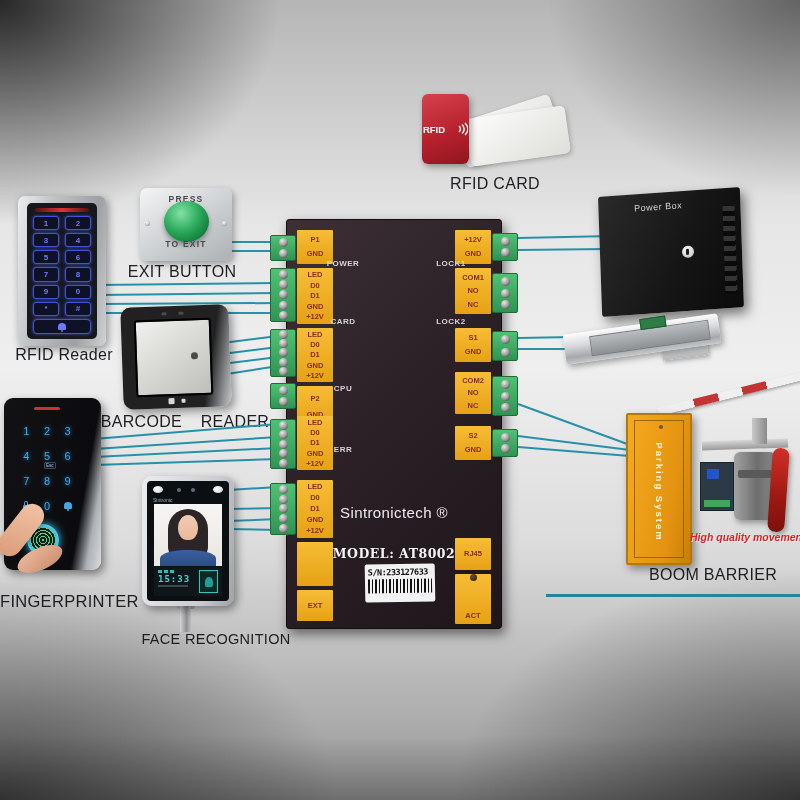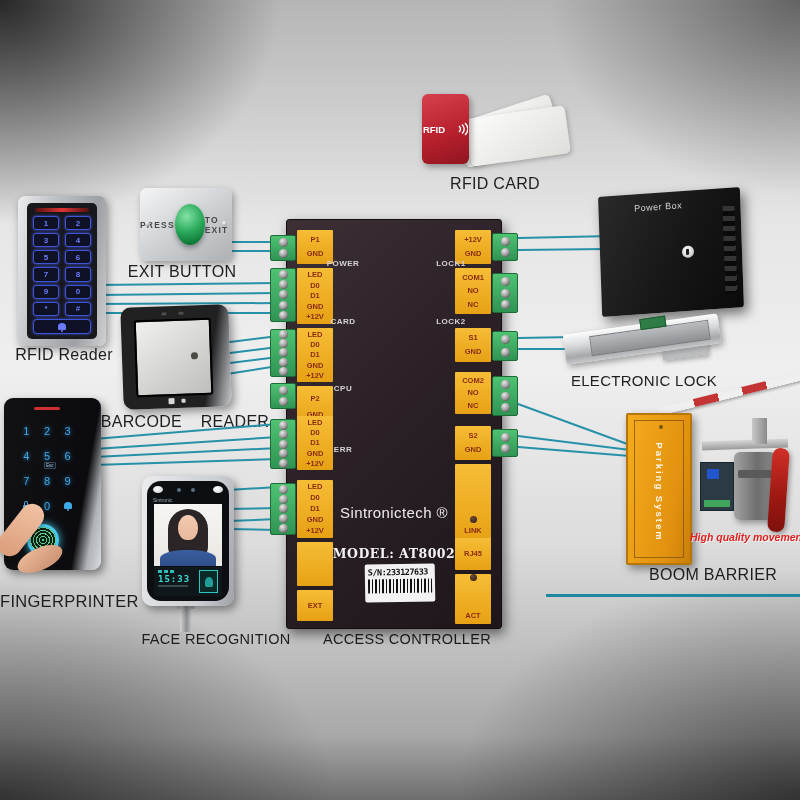--- a/index.html
+++ b/index.html
@@ -26,21 +26,21 @@
   .key{background:#0f1226;border:1px solid #4054d8;border-radius:3px;color:#6b7bff;font-size:8px;font-weight:bold;
     display:flex;align-items:center;justify-content:center;box-shadow:0 0 3px rgba(70,90,240,.85);}
   .bellkey{margin-top:3px;height:13px;border:1px solid #4054d8;border-radius:4px;display:flex;align-items:center;justify-content:center;
     box-shadow:0 0 3px rgba(70,90,240,.85);background:#0f1226;}
   .bell-shape{width:8px;height:7px;background:#6b7bff;border-radius:50% 50% 15% 15%;position:relative;}
   .bell-shape::after{content:"";position:absolute;left:3px;bottom:-2px;width:2px;height:2px;background:#6b7bff;border-radius:50%;}
 
   
   .exit-button{left:140px;top:188px;width:92px;height:73px;border-radius:7px;
     background:linear-gradient(145deg,#f4f5f6,#cbced1 55%,#aeb1b4);box-shadow:2px 3px 7px rgba(0,0,0,.35);
-    display:flex;flex-direction:row;align-items:center;justify-content:flex-start;padding:6px 0;box-sizing:border-box;}
+    display:flex;flex-direction:column;align-items:center;justify-content:flex-start;padding:6px 0;box-sizing:border-box;}
   .exit-txt{font-size:8.5px;font-weight:bold;color:#45484b;letter-spacing:1.2px;}
   .dome{width:45px;height:41px;border-radius:50%;margin:-3px 0;
     background:radial-gradient(circle at 38% 30%,#82e2a6,#2dab5c 45%,#0f7a38 80%,#0a5c2a);box-shadow:0 3px 5px rgba(0,0,0,.35);}
   .exit-screw{position:absolute;width:5px;height:5px;border-radius:50%;top:33px;background:radial-gradient(circle at 35% 30%,#fff,#848688);}
 
   
   .wcard{position:absolute;z-index:3;background:linear-gradient(150deg,#fcfcfb,#dededa);border-radius:5px;box-shadow:1px 2px 5px rgba(0,0,0,.25);}
   .rfid-card{left:422px;top:94px;width:47px;height:70px;border-radius:6px;z-index:4;
     background:linear-gradient(160deg,#d7414e,#b51f2c 60%,#8f1520);box-shadow:2px 3px 6px rgba(0,0,0,.35);
     display:flex;align-items:center;justify-content:center;}
@@ -70,21 +70,21 @@
   .fp-ring{position:absolute;left:23px;top:126px;width:32px;height:32px;border-radius:50%;border:3px solid #49c8ee;
     box-shadow:0 0 9px #49c8ee;background:repeating-radial-gradient(circle at 50% 50%,#5ecb8a 0 1px,#0c2018 1px 3px);box-sizing:border-box;}
   .finger{position:absolute;left:9px;top:500px;width:24px;height:60px;border-radius:12px;z-index:5;
     background:linear-gradient(160deg,#f2c4a6,#d99b78);transform:rotate(38deg);box-shadow:2px 2px 5px rgba(0,0,0,.3);}
   .hand{position:absolute;left:16px;top:548px;width:48px;height:22px;border-radius:50%;z-index:4;
     background:linear-gradient(160deg,#edbb9d,#c98e6e);transform:rotate(-24deg);}
 
   
   .face-rec{left:142px;top:476px;width:92px;height:130px;border-radius:10px;
     background:linear-gradient(100deg,#eaecee,#c9ccd0 70%,#9ea2a6);box-shadow:3px 4px 9px rgba(0,0,0,.4);padding:5px;box-sizing:border-box;}
-  .fr-screen{width:100%;height:100%;background:#0b0f12;border-radius:14px;position:relative;overflow:hidden;text-align:right;}
+  .fr-screen{width:100%;height:100%;background:#0b0f12;border-radius:4px;position:relative;overflow:hidden;text-align:right;}
   .fr-cam{position:absolute;top:5px;width:10px;height:7px;border-radius:50%;background:radial-gradient(circle at 40% 35%,#ffffff,#c9c9c9);}
   .fr-lens{position:absolute;top:7px;width:4px;height:4px;border-radius:50%;background:#5a6e80;}
   .fr-brand{position:absolute;top:16px;left:6px;font-size:5px;color:#9aa4aa;}
   .fr-photo{position:absolute;left:7px;right:7px;top:23px;height:62px;background:linear-gradient(180deg,#f7f5f3,#e9e6e2);overflow:hidden;}
   .fr-hair{position:absolute;left:50%;top:5px;transform:translateX(-50%);width:40px;height:50px;background:#2b2527;border-radius:20px 20px 12px 12px;}
   .fr-face{position:absolute;left:50%;top:11px;transform:translateX(-50%);width:20px;height:25px;background:linear-gradient(#f2cbb2,#e8b89c);border-radius:50% 50% 45% 45%;}
   .fr-shirt{position:absolute;left:50%;bottom:-3px;transform:translateX(-50%);width:56px;height:19px;background:linear-gradient(#3a5fa0,#2c4a82);border-radius:45% 45% 0 0;}
   .fr-info{position:absolute;left:7px;right:7px;bottom:5px;height:29px;background:#10171a;display:flex;justify-content:space-between;padding:3px 4px;box-sizing:border-box;}
   .fr-icons{display:flex;gap:2px;margin-bottom:1px;}
   .fr-icons i{width:4px;height:3px;background:#2fbdb5;display:block;}
@@ -392,24 +392,20 @@
     </div>
     <div class="seg seg-r sr4">
       <span>COM2</span>
       <span>NO</span>
       <span>NC</span>
     </div>
     <div class="seg seg-r sr5">
       <span>S2</span>
       <span>GND</span>
     </div>
-    <div class="seg seg-r sr6">
-      <i class="port-dot"></i>
-      <span>LINK</span>
-    </div>
     <div class="seg seg-r sr7">
       <span>RJ45</span>
     </div>
     <div class="seg seg-r sr8">
       <i class="port-dot"></i>
       <span>ACT</span>
     </div>
 
     <div class="term term-l tl1">
         <i class="screw"></i>
@@ -477,34 +473,32 @@
     <div class="led led5"><i class="dot"></i><div class="cap">CPU</div></div>
     <div class="led led6"><i class="dot"></i><div class="cap">ERR</div></div>
 
     <div class="brand">Sintronictech ®</div>
     <div class="model">MODEL: AT8002</div>
     <div class="snplate">
       <div class="sntext">S/N:233127633</div>
       <div class="sncode"></div>
     </div>
   </div>
-  <div class="lbl lbl-controller">ACCESS CONTROLLER</div>
 
   <div class="device power-box">
     <div class="pb-title">Power Box</div>
     <div class="pb-vents"></div>
     <div class="pb-keyhole"></div>
   </div>
 
   <div class="elock-plate"></div>
   <div class="device elock">
     <div class="elock-inner"></div>
     <div class="elock-pcb"></div>
   </div>
-  <div class="lbl lbl-elock">ELECTRONIC LOCK</div>
 
   <div class="boom-arm"></div>
   <div class="device boom-cabinet">
     <div class="pk-inner"></div>
     <i class="pk-screw"></i>
     <div class="pk-text">Parking System</div>
   </div>
   <div class="boom-motor-bar"></div>
   <div class="boom-motor-top"></div>
   <div class="boom-motor"></div>

